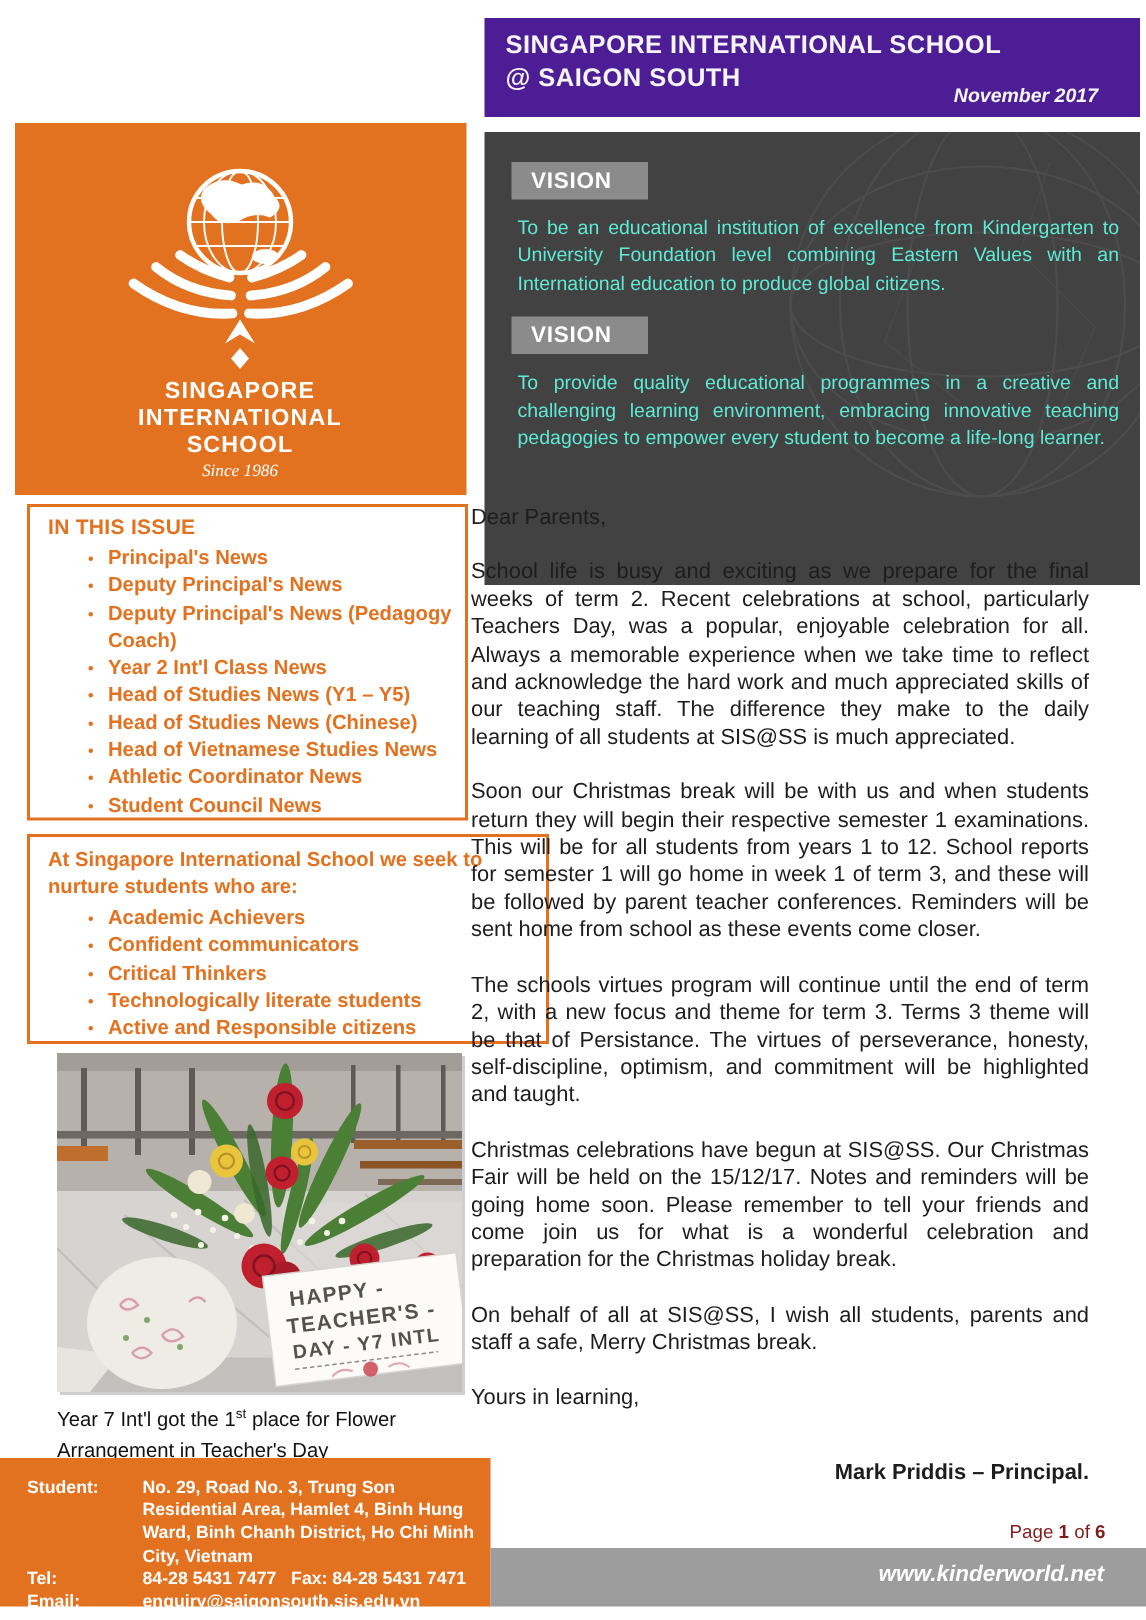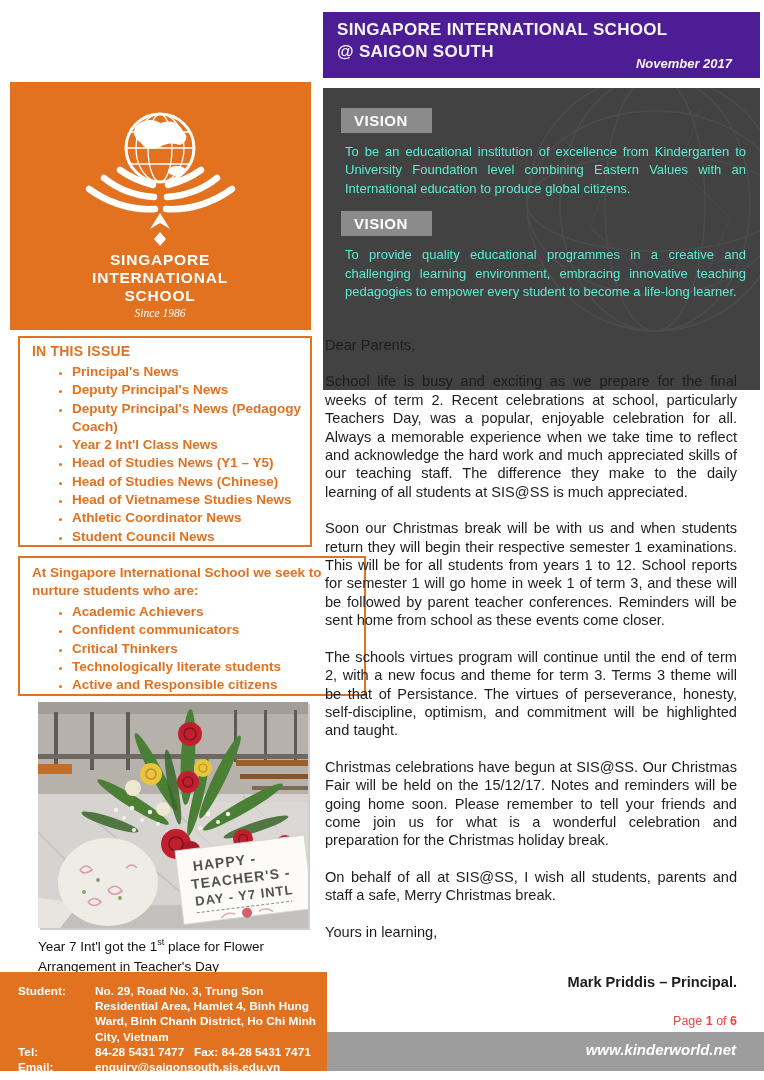--- a/index.html
+++ b/index.html
@@ -65,30 +65,30 @@
   
   .contact-box{
     position:absolute;left:0;top:972px;width:327px;height:99px;background:#e2721f;
     box-sizing:border-box;padding:12px 6px 0 18px;color:#ffffff;
   }
   .contact-row{display:flex;}
   .contact-label{flex:0 0 77px;font-weight:bold;font-size:11.8px;line-height:15.2px;}
   .contact-value{flex:1;font-weight:bold;font-size:11.8px;line-height:15.2px;max-width:232px;}
   
   .letter{
-    position:absolute;left:325px;top:336px;width:412px;
+    position:absolute;left:314px;top:336px;width:412px;
     font-size:14.6px;line-height:18.4px;text-align:justify;color:#1d1d1d;
   }
   .letter .salutation{margin:0 0 18px 0;}
   .letter p{margin:0 0 18px 0;}
   .letter .closing{margin:4px 0 32px 0;}
   .letter .signature{text-align:right;font-weight:bold;}
   
   .page-num{
-    position:absolute;right:27px;top:1014px;font-size:12.5px;color:#ef4444;
+    position:absolute;right:27px;top:1014px;font-size:12.5px;color:#7f1d1d;
   }
   .footer-bar{
     position:absolute;left:327px;top:1032px;width:437px;height:39px;background:#9d9d9d;
     color:#ffffff;font-weight:bold;font-style:italic;font-size:15px;
     box-sizing:border-box;text-align:right;padding:9px 28px 0 0;
   }
 </style>
 </head>
 <body>
 

